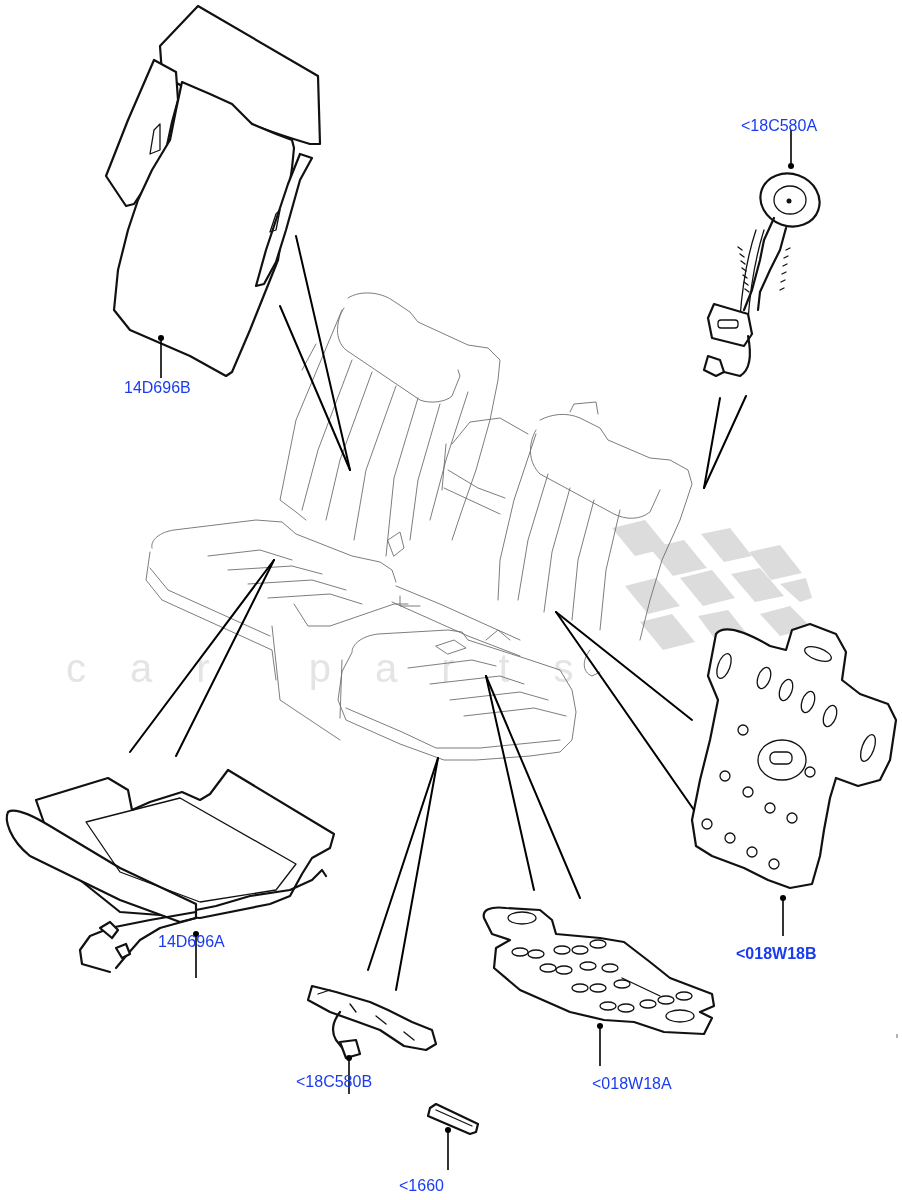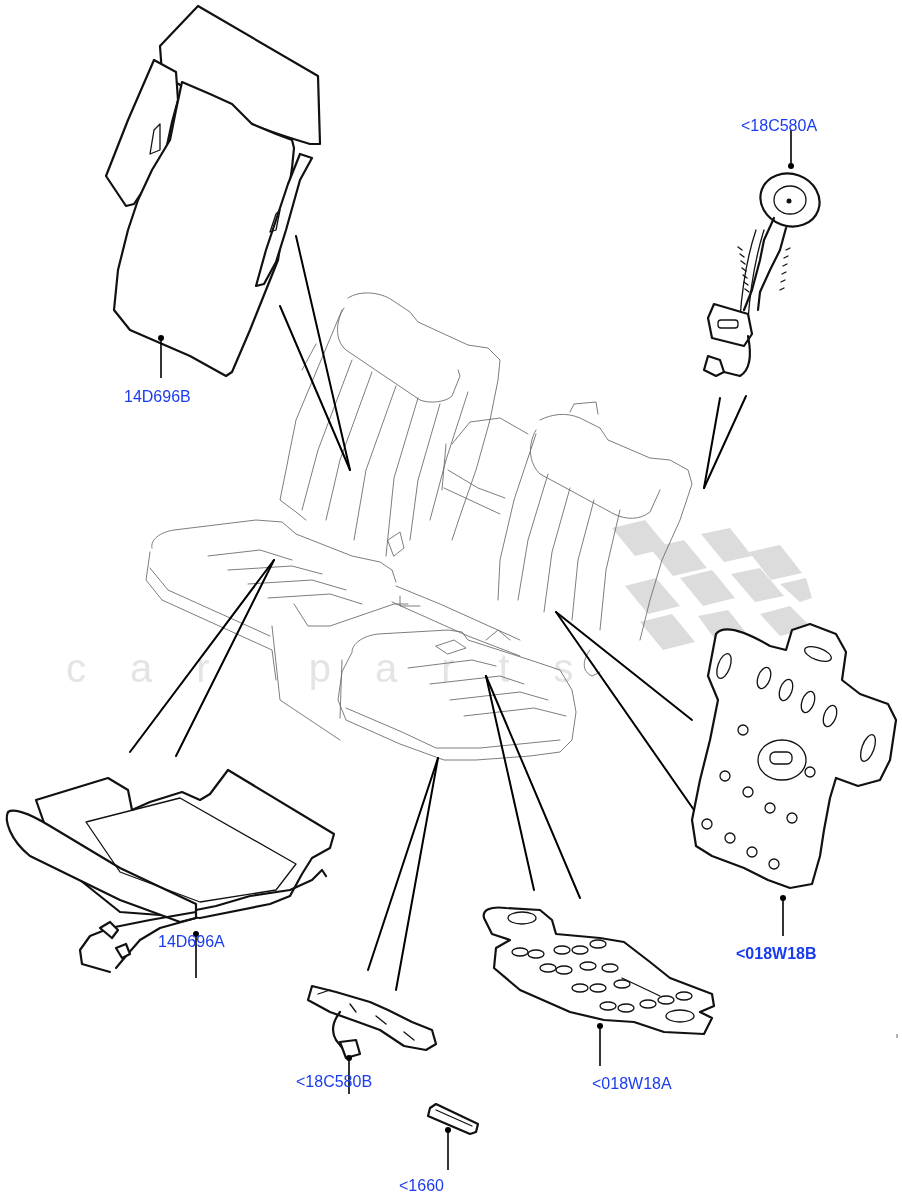--- a/index.html
+++ b/index.html
@@ -216,21 +216,21 @@
       <line class="ptr" x1="600" y1="1026" x2="600" y2="1066"></line>
         <circle cx="600" cy="1026" r="3" fill="#000"></circle>
       <line class="ptr" x1="783" y1="898" x2="783" y2="936"></line>
         <circle cx="783" cy="898" r="3" fill="#000"></circle>
       <line class="ptr" x1="448" y1="1132" x2="448" y2="1170"></line>
         <circle cx="448" cy="1130" r="3" fill="#000"></circle>
       <line stroke="#666" stroke-width="1" x1="897" y1="1034" x2="897" y2="1038"></line>
     </g>
   </svg>
 
-  <div class="part-label" style="left:124px; top:389px;">14D696B</div>
+  <div class="part-label" style="left:124px; top:380px;">14D696B</div>
   <div class="part-label" style="left:741px; top:98px;margin-top:20px;">&lt;18C580A</div>
   <div class="part-label" style="left:158px; top:934px;">14D696A</div>
   <div class="part-label" style="left:296px; top:1074px;">&lt;18C580B</div>
   <div class="part-label" style="left:552px; top:1076px;margin-left:40px;">&lt;018W18A</div>
   <div class="part-label" style="left:736px; top:946px;font-weight:bold;">&lt;018W18B</div>
   <div class="part-label" style="left:399px; top:1178px;">&lt;1660</div>
 
 </div>
 
 </body></html>

